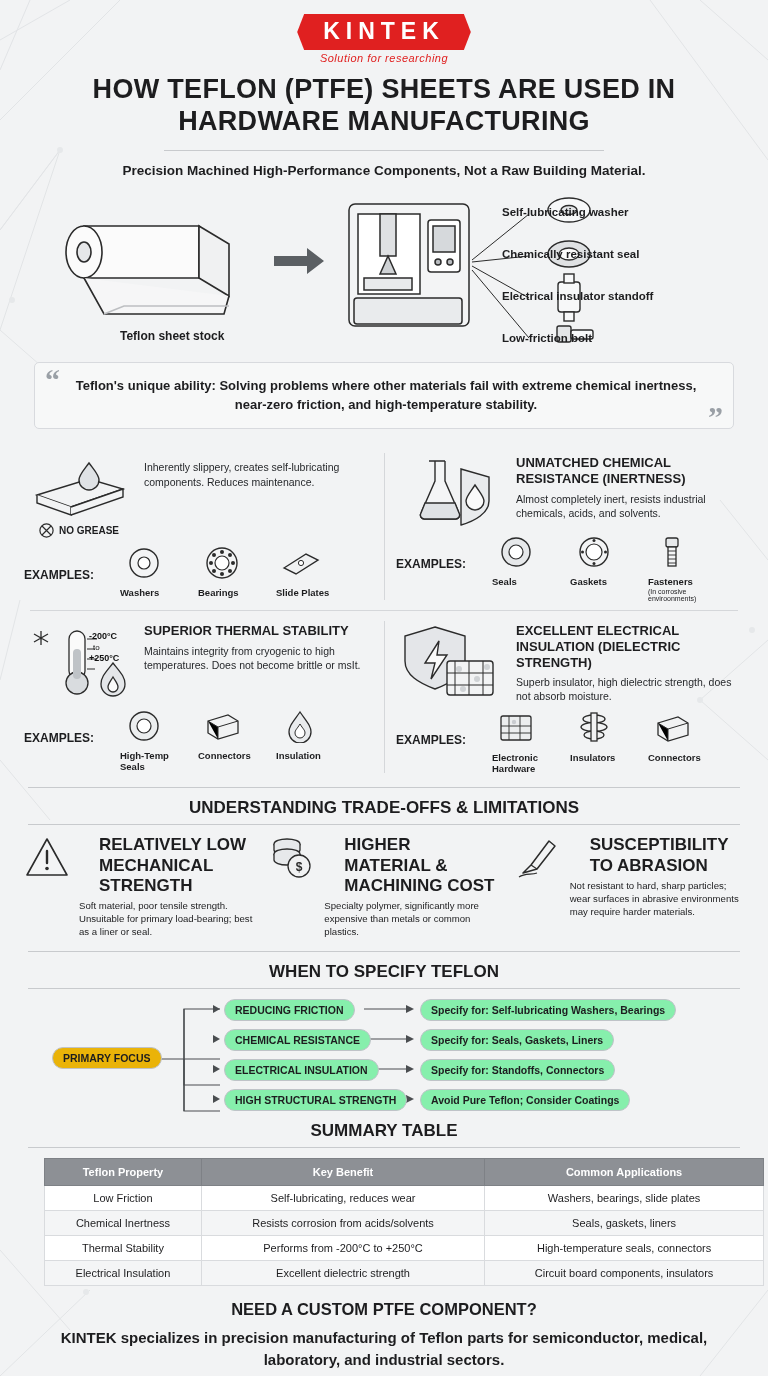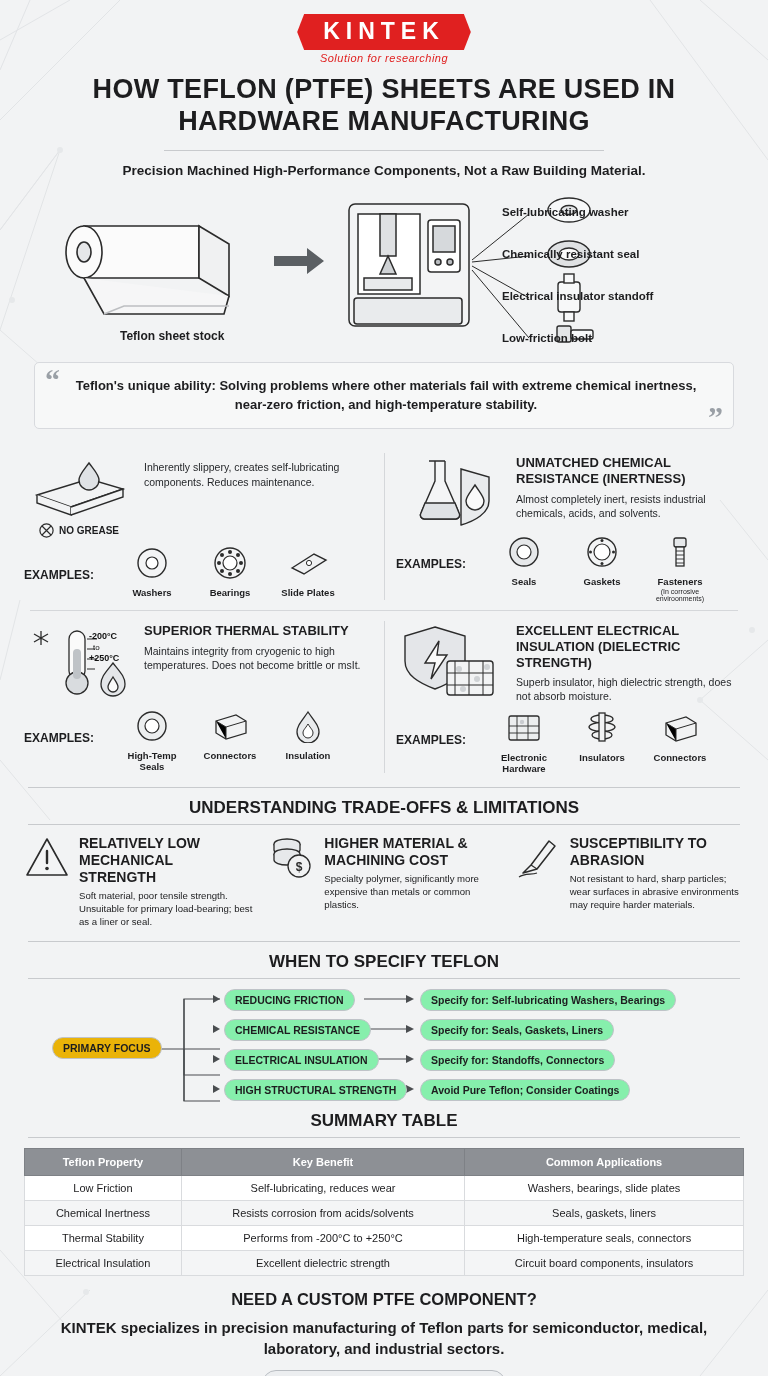--- a/index.html
+++ b/index.html
@@ -55,42 +55,42 @@
   .vline { position:absolute; left:50%; top:8px; bottom:8px; width:1px; background:#d5d7da;}
   .hline { height:1px; background:#d5d7da; margin:2px 6px; }
   .cell { display:flex; gap:10px; }
   .cell-ico { width:110px; flex:0 0 110px; display:flex; flex-direction:column; align-items:center;}
   .cell-body { flex:1; }
   .cell-h { font-size:13px; font-weight:bold; line-height:1.2; text-transform:uppercase; }
   .cell-p { font-size:10.5px; line-height:1.35; margin-top:5px; color:#26282b;}
   .ex-row { display:flex; align-items:flex-start; margin-top:8px; }
   .ex-label { font-size:12px; font-weight:bold; width:96px; flex:0 0 96px; padding-top:22px;}
   .ex-items { display:flex; gap:14px; flex:1;}
-  .ex-item { text-align:center; width:64px;}
+  .ex-item { text-align:left; width:64px;}
   .ex-cap { font-size:9.5px; font-weight:bold; line-height:1.15; margin-top:4px;}
   .ex-sub { font-size:7px; font-weight:normal; display:block;}
 
   
   .sec-head { text-align:center; font-size:17px; font-weight:bold; margin:6px 0 4px; }
   .sec-rule { height:1px; background:#c8cacd; margin:6px 4px 10px; }
   .grid3 { display:grid; grid-template-columns:1fr 1fr 1fr; gap:0 16px; }
   .tcell { display:flex; gap:9px; }
-  .tcell-h { font-size:14px; font-weight:bold; text-transform:uppercase; line-height:1.2;}
+  .tcell-h { font-size:17px; font-weight:bold; text-transform:uppercase; line-height:1.2;margin-left:20px;}
   .tcell-p { font-size:9.6px; line-height:1.35; margin-top:4px;}
 
   
   .flow { position:relative; height:120px; margin-top:4px;}
   .pill {
     position:absolute; border:1px solid #bfc3c8; background:#86efac; border-radius:13px;
     font-size:10.5px; font-weight:bold; padding:4px 10px; white-space:nowrap;
   }
   .pill.focus { background:#eab308; }
 
   
-  table { width:100%; border-collapse:collapse; margin-top:4px; }
+  table { width:100%; border-collapse:collapse; margin-top:4px;margin-left:20px; }
   thead th {
     background:#8d9095; color:#fff; font-size:11px; padding:7px 6px; font-weight:bold;
     border:1px solid #7e8186;
   }
   tbody td { font-size:11px; padding:6px 6px; text-align:center; border:1px solid #d9dbde; background:#fff;}
   tbody tr:nth-child(even) td { background:#f4f5f6; }
 
   
   .foot { text-align:center; margin-top:14px; }
   .foot-h { font-size:16.5px; font-weight:bold; }

